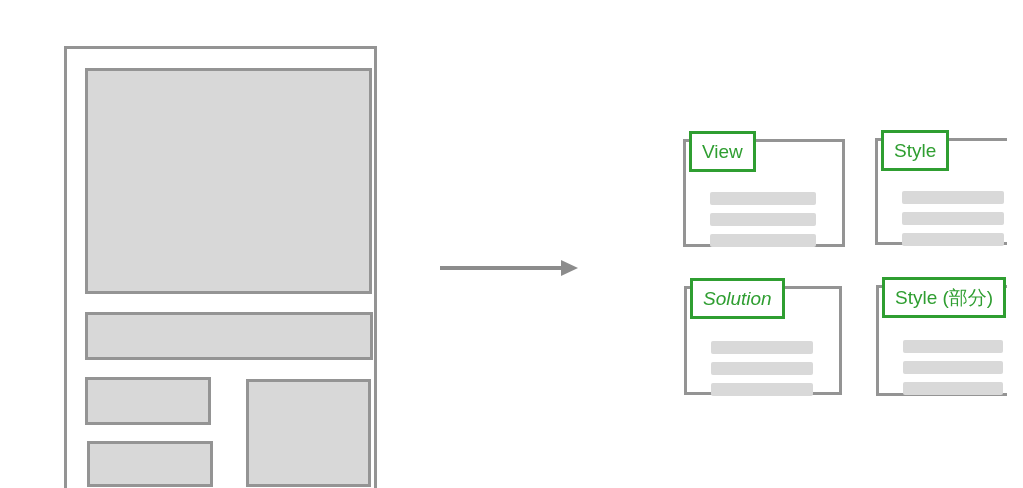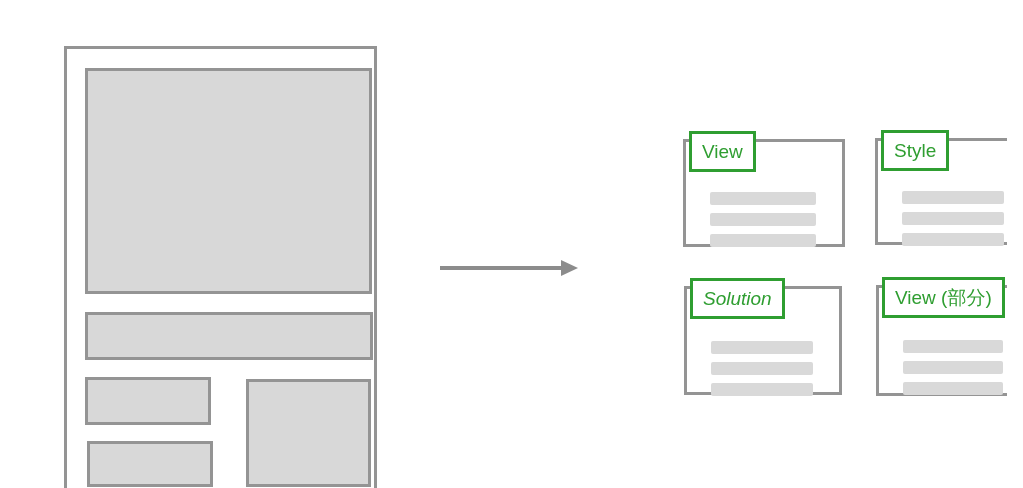--- a/index.html
+++ b/index.html
@@ -128,21 +128,21 @@
   <div class="card card-solution">
     <div class="card-label">Solution</div>
     <div class="card-lines">
         <div class="line"></div>
         <div class="line"></div>
         <div class="line"></div>
       </div>
   </div>
 
   <div class="card card-logic">
-    <div class="card-label">View (部分)</div>
+    <div class="card-label">Style (部分)</div>
     <div class="card-lines">
         <div class="line"></div>
         <div class="line"></div>
         <div class="line"></div>
       </div>
   </div>
 
 </div>
 
 </body></html>

